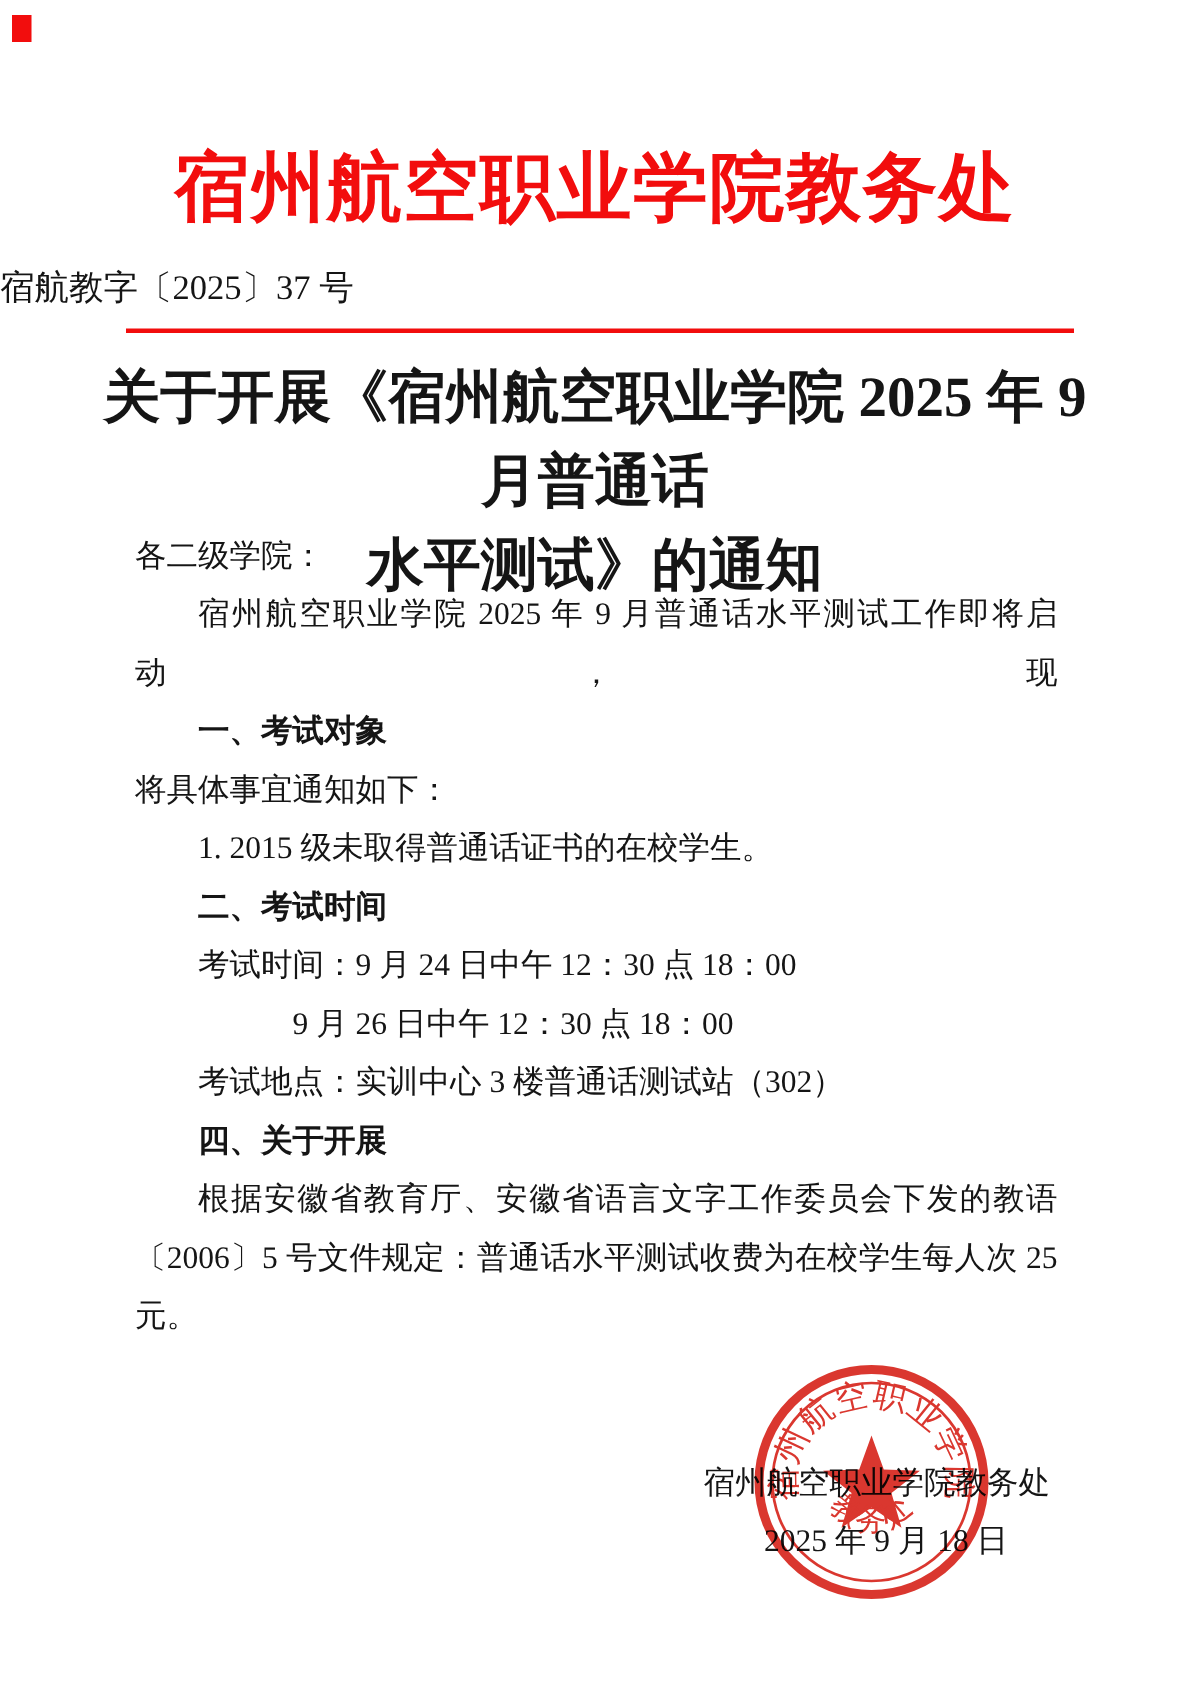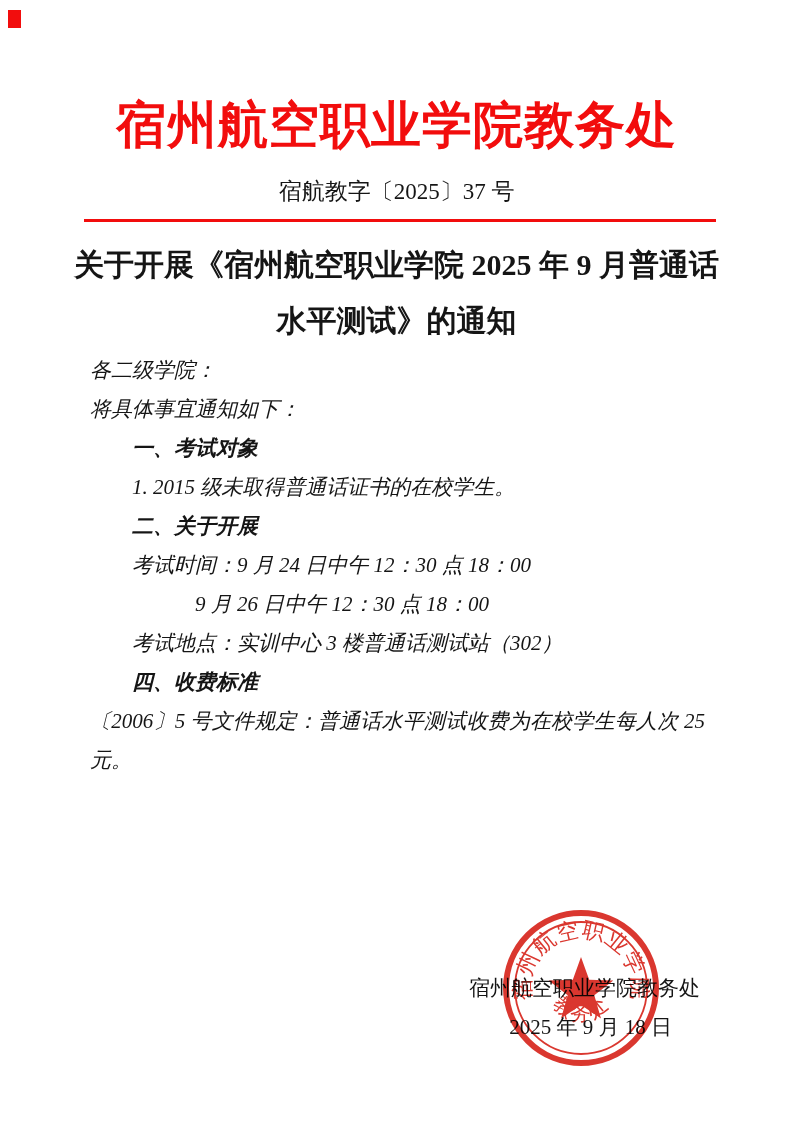--- a/index.html
+++ b/index.html
@@ -5,28 +5,28 @@
   html,body{margin:0;padding:0;}
   body{
     width:793px;height:1122px;background:#ffffff;position:relative;overflow:hidden;
     font-family:"Liberation Serif","DejaVu Serif",serif;color:#151515;
   }
   .corner-mark{position:absolute;left:8px;top:10px;width:13px;height:18px;background:var(--header-red,#f20d0d);}
   .org-title{
     position:absolute;top:92px;left:0;width:100%;text-align:center;
     font-size:50px;font-weight:bold;color:var(--header-red,#f20d0d);letter-spacing:1px;white-space:nowrap;
   }
-  .doc-number{position:absolute;top:176px;left:0;width:100%;text-align:center;font-size:23px;}
+  .doc-number{position:absolute;top:176px;left:0;width:100%;text-align:left;font-size:23px;}
   .red-rule{position:absolute;top:219px;left:84px;width:632px;height:3px;background:var(--header-red,#f20d0d);}
   .doc-title{
     position:absolute;top:237px;left:50px;right:50px;text-align:center;
-    font-size:30px;font-weight:bold;line-height:56px;
+    font-size:38px;font-weight:bold;line-height:56px;
   }
   .body-text{position:absolute;top:351px;left:90px;width:615px;font-size:21px;line-height:39px;}
-  .line{white-space:pre-wrap;font-style:italic;}
+  .line{white-space:pre-wrap;}
   .line.bold{font-weight:bold;}
   .line.justify{text-align:justify;text-align-last:justify;}
   .ind-0{text-indent:0;}
   .ind-2{text-indent:42px;}
   .ind-5{text-indent:105px;}
   .sig-org{position:absolute;top:974px;right:93px;font-size:21px;white-space:nowrap;}
   .sig-date{position:absolute;top:1013px;right:121px;font-size:21px;white-space:nowrap;}
   .stamp{
     position:absolute;left:496px;top:903px;width:170px;height:170px;
     mix-blend-mode:multiply;opacity:0.92;
@@ -44,28 +44,30 @@
 
 <div class="red-rule"></div>
 
 <div class="doc-title">
   <div>关于开展《宿州航空职业学院 2025 年 9 月普通话</div>
   <div>水平测试》的通知</div>
 </div>
 
 <div class="body-text" id="body-lines">
     <div class="line ind-0">各二级学院：</div>
+    <div class="line ind-2 justify">宿州航空职业学院 2025 年 9 月普通话水平测试工作即将启动，现</div>
+    <div class="line ind-2 bold">一、考试对象</div>
     <div class="line ind-0">将具体事宜通知如下：</div>
-    <div class="line ind-2 bold">一、考试对象</div>
     <div class="line ind-2">1. 2015 级未取得普通话证书的在校学生。</div>
-    <div class="line ind-2 bold">二、关于开展</div>
+    <div class="line ind-2 bold">二、考试时间</div>
     <div class="line ind-2">考试时间：9 月 24 日中午 12：30 点 18：00</div>
     <div class="line ind-5">9 月 26 日中午 12：30 点 18：00</div>
     <div class="line ind-2">考试地点：实训中心 3 楼普通话测试站（302）</div>
-    <div class="line ind-2 bold">四、收费标准</div>
+    <div class="line ind-2 bold">四、关于开展</div>
+    <div class="line ind-2 justify">根据安徽省教育厅、安徽省语言文字工作委员会下发的教语</div>
     <div class="line ind-0 justify">〔2006〕5 号文件规定：普通话水平测试收费为在校学生每人次 25</div>
     <div class="line ind-0">元。</div>
   </div>
 
 <div class="sig-org">宿州航空职业学院教务处</div>
 <div class="sig-date">2025 年 9 月 18 日</div>
 
 <svg class="stamp" viewBox="0 0 170 170" xmlns="http://www.w3.org/2000/svg" xmlns:xlink="http://www.w3.org/1999/xlink">
   <circle cx="85" cy="85" r="75" fill="none" stroke="#d7261d" stroke-width="6"></circle>
   <circle cx="85" cy="85" r="66" fill="none" stroke="#d7261d" stroke-width="1.8"></circle>

